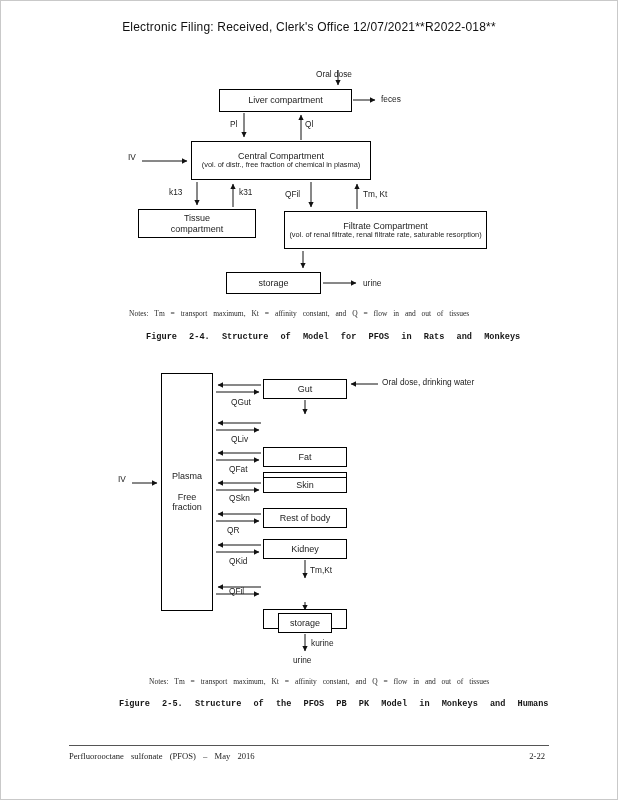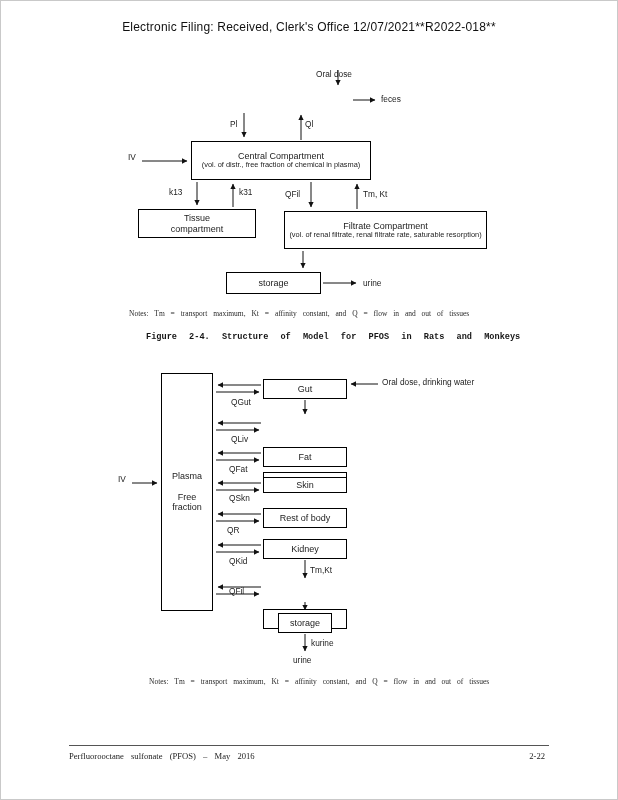--- a/index.html
+++ b/index.html
@@ -94,20 +94,23 @@
 
       <path d="M304,399 L304,413" marker-end="url(#ah)"></path>
       <path d="M304,559 L304,577" marker-end="url(#ah)"></path>
       <path d="M304,601 L304,609" marker-end="url(#ah)"></path>
       <path d="M304,633 L304,650" marker-end="url(#ah)"></path>
     </g>
   </svg>
 
   <div class="lbl" style="left:315px; top:57px;margin-top:11px;">Oral dose</div>
 
+  <div class="box" style="left:218px; top:88px; width:133px; height:23px;">
+    <span class="t">Liver compartment</span>
+  </div>
   <div class="lbl" style="left:380px; top:93px;">feces</div>
 
   <div class="lbl" style="left:229px; top:118px;">Pl</div>
   <div class="lbl" style="left:304px; top:118px;">Ql</div>
 
   <div class="box" style="left:190px; top:140px; width:180px; height:39px;">
     <span class="t">Central Compartment</span>
     <span class="sub">(vol. of distr., free fraction of chemical in plasma)</span>
   </div>
   <div class="lbl" style="left:127px; top:151px;">IV</div>
@@ -173,18 +176,19 @@
   <div class="lbl" style="left:228px; top:492px;">QSkn</div>
   <div class="lbl" style="left:226px; top:524px;">QR</div>
   <div class="lbl" style="left:228px; top:555px;">QKid</div>
   <div class="lbl" style="left:228px; top:585px;">QFil</div>
 
   <div class="lbl" style="left:309px; top:564px;">Tm,Kt</div>
   <div class="lbl" style="left:310px; top:637px;">kurine</div>
   <div class="lbl" style="left:292px; top:654px;">urine</div>
 
   <div class="notes" style="left:148px; top:676px;">Notes:  Tm = transport maximum,  Kt = affinity constant, and Q = flow in and out of tissues</div>
+  <div class="caption" style="left:118px; top:698px;">Figure 2-5.  Structure of the PFOS PB PK Model in Monkeys and Humans</div>
 
   <div class="footer-rule"></div>
   <div class="footer-left">Perfluorooctane sulfonate (PFOS) – May 2016</div>
   <div class="footer-right">2-22</div>
 
 </div>
 
 </body></html>

